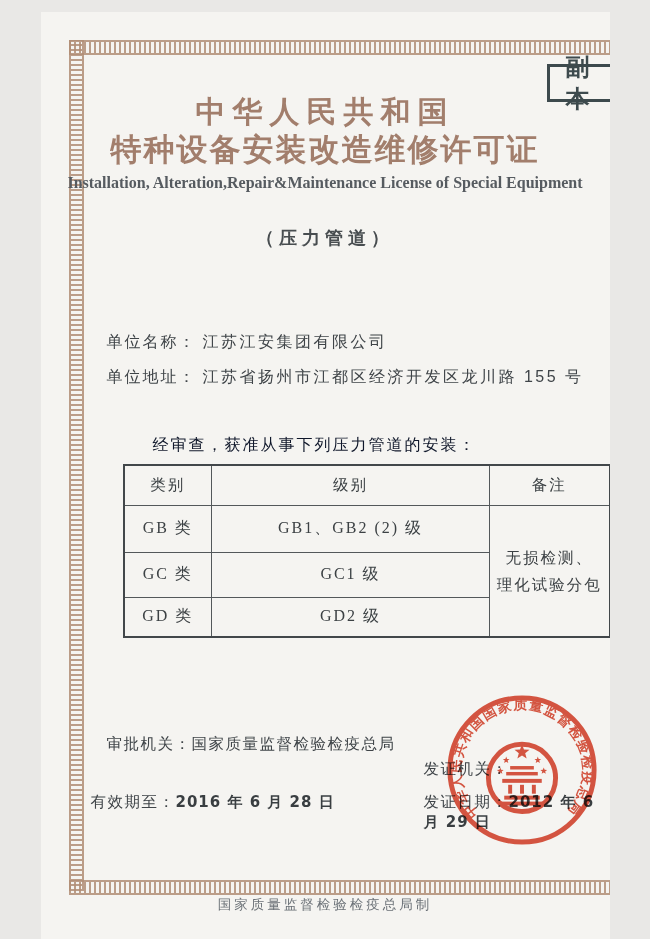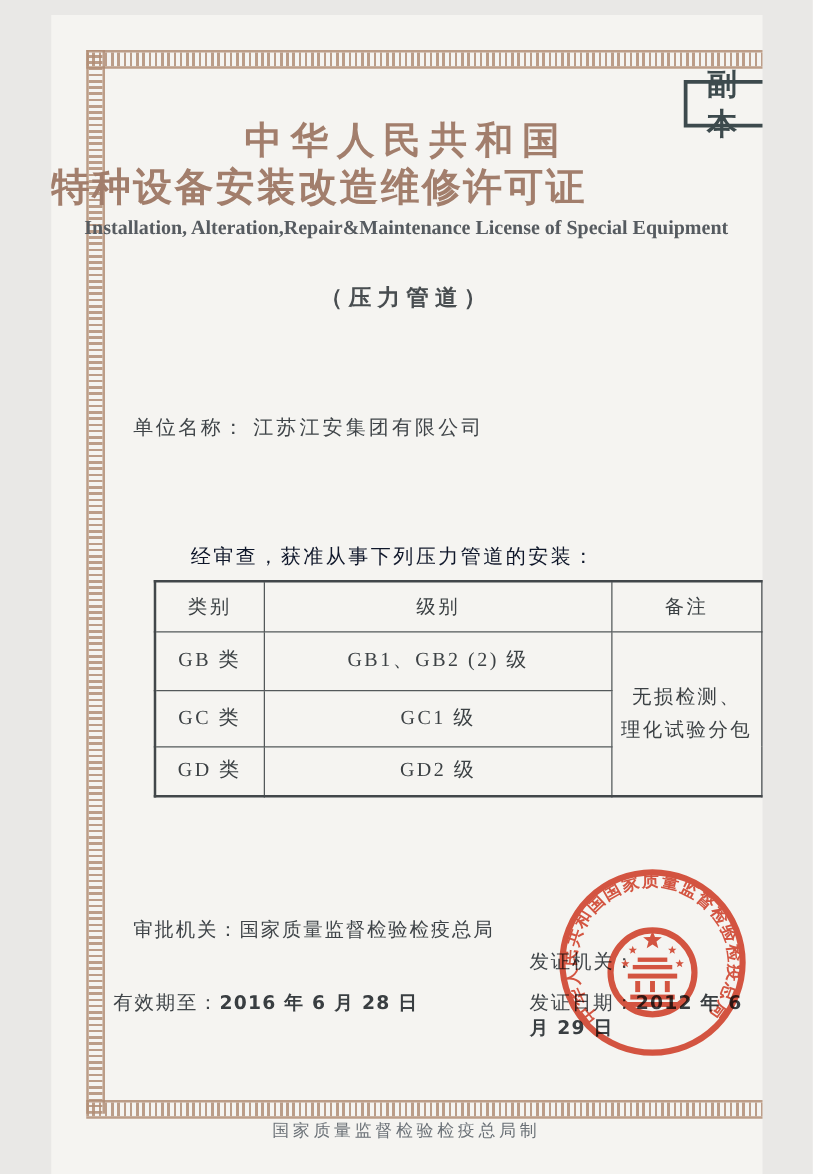--- a/index.html
+++ b/index.html
@@ -31,21 +31,21 @@
     position:absolute;left:506px;top:52px;width:94px;height:38px;
     border:3px solid #3d4a4d;box-sizing:border-box;
     display:flex;align-items:center;justify-content:center;
     font-size:24px;font-weight:bold;color:#3d4a4d;
     letter-spacing:16px;padding-left:16px;
   }
 
   
   .t-cn1{position:absolute;top:80px;left:0;width:100%;text-align:center;
     font-size:30px;font-weight:bold;color:#a27e6c;letter-spacing:7px;}
-  .t-cn2{position:absolute;top:117px;left:0;width:100%;
+  .t-cn2{position:absolute;top:117px;left:0;width:100%;text-align:center;
     font-size:31px;font-weight:bold;color:#a27e6c;letter-spacing:2px;}
   .t-en1{position:absolute;top:162px;left:0;width:100%;text-align:center;
     font-family:"Liberation Serif",serif;font-weight:bold;font-size:16px;color:#565b60;}
   .t-en2{position:absolute;top:185px;left:0;width:100%;text-align:center;
     font-family:"Liberation Serif",serif;font-weight:bold;font-size:15px;color:#565b60;}
   .subtitle{position:absolute;top:214px;left:0;width:100%;text-align:center;
     font-size:18px;font-weight:bold;color:#484d50;letter-spacing:5px;}
 
   .license-line{position:absolute;top:253px;right:67px;font-size:16px;color:#44494c;}
   .license-line .num{font-family:"Liberation Serif",serif;letter-spacing:1px;font-size:16.5px;}
@@ -104,20 +104,23 @@
   <div class="badge">副 本</div>
 
   <div class="t-cn1">中华人民共和国</div>
   <div class="t-cn2">特种设备安装改造维修许可证</div>
   <div class="t-en1">Installation, Alteration,Repair&amp;Maintenance License of Special Equipment</div>
   <div class="subtitle">（压力管道）</div>
 
 
   <div class="info-row row-name">
     <span>单位名称：</span><span class="val">江苏江安集团有限公司</span>
+  </div>
+  <div class="info-row row-addr">
+    <span>单位地址：</span><span class="val">江苏省扬州市江都区经济开发区龙川路 155 号</span>
   </div>
 
   <div class="note">经审查，获准从事下列压力管道的安装：</div>
 
   <table class="lic">
     <colgroup>
         <col class="c1">
         <col class="c2">
         <col class="c3">
       </colgroup>

